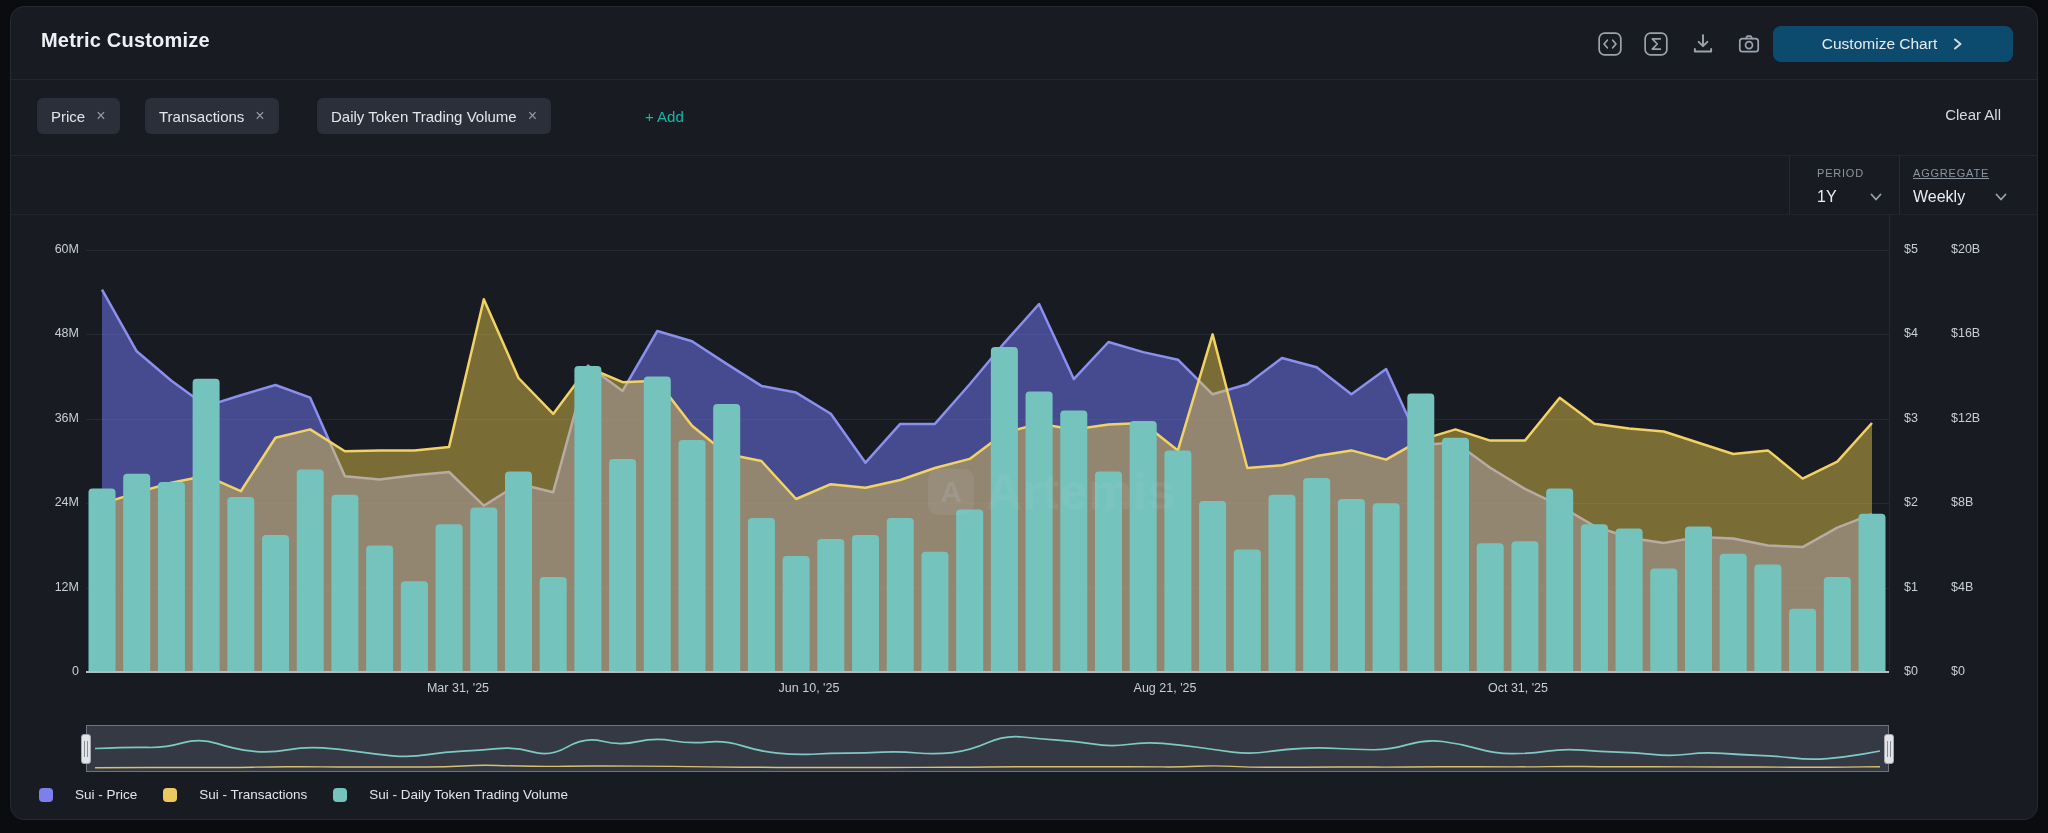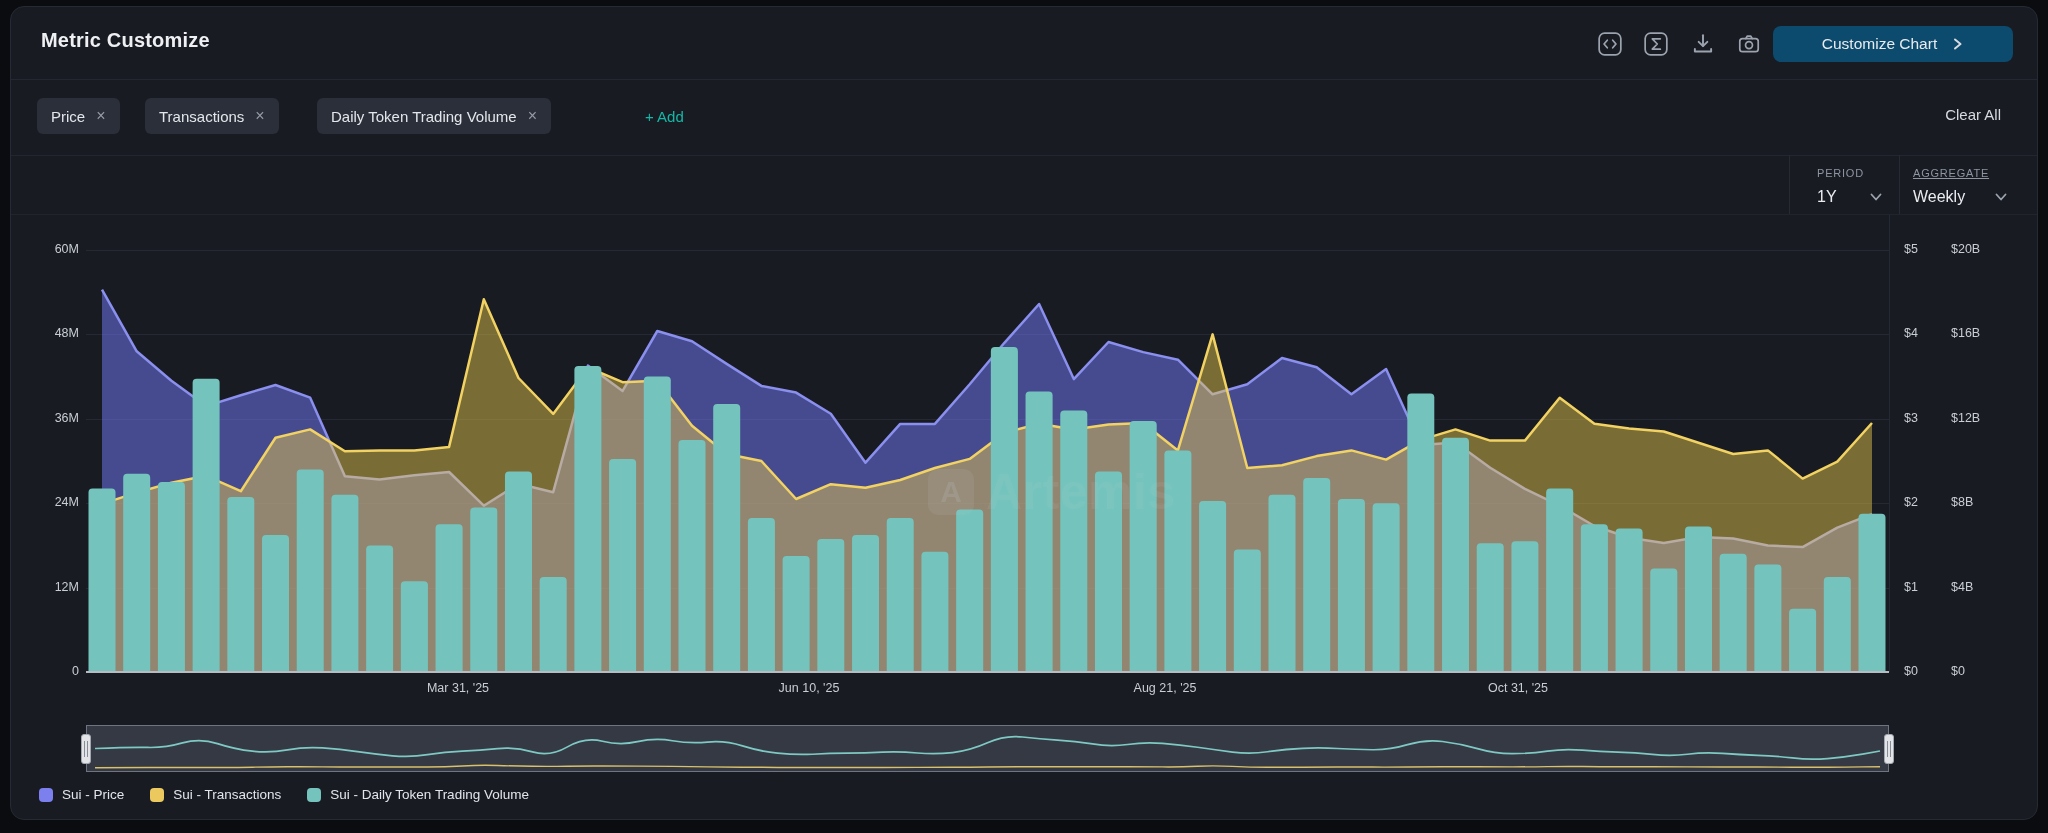--- a/index.html
+++ b/index.html
@@ -38,21 +38,21 @@
   .wm-logo{width:46px;height:46px;border-radius:10px;background:rgba(195,203,216,0.10);color:rgba(205,212,224,0.16);
     font-size:30px;font-weight:700;display:flex;align-items:center;justify-content:center;}
   .wm-text{font-size:50px;font-weight:700;color:rgba(195,203,216,0.10);letter-spacing:.5px;}
   
   .minimap{left:75px;top:718px;width:1803px;height:47px;background:#343944;border:1px solid #6f7580;box-sizing:border-box;cursor:ew-resize;}
   .handle{top:727px;width:10px;height:30px;background:#e2e4e8;border:1px solid #a2a7b0;border-radius:3px;
     box-sizing:border-box;display:flex;align-items:center;justify-content:center;cursor:ew-resize;}
   .handle .grip{width:4px;height:16px;border-left:1px solid #878d97;border-right:1px solid #878d97;box-sizing:border-box;}
   
   .legend{left:28px;top:780px;display:flex;align-items:center;gap:26px;}
-  .leg-item{display:flex;align-items:center;gap:9px;}
+  .leg-item{display:flex;align-items:center;gap:22px;}
   .swatch{width:14px;height:14px;border-radius:4px;}
   .leg-label{font-size:13.5px;color:#e2e5ea;}
 </style>
 </head>
 <body>
 
 <div id="panel">
 
   <div class="abs title">Metric Customize</div>
 

